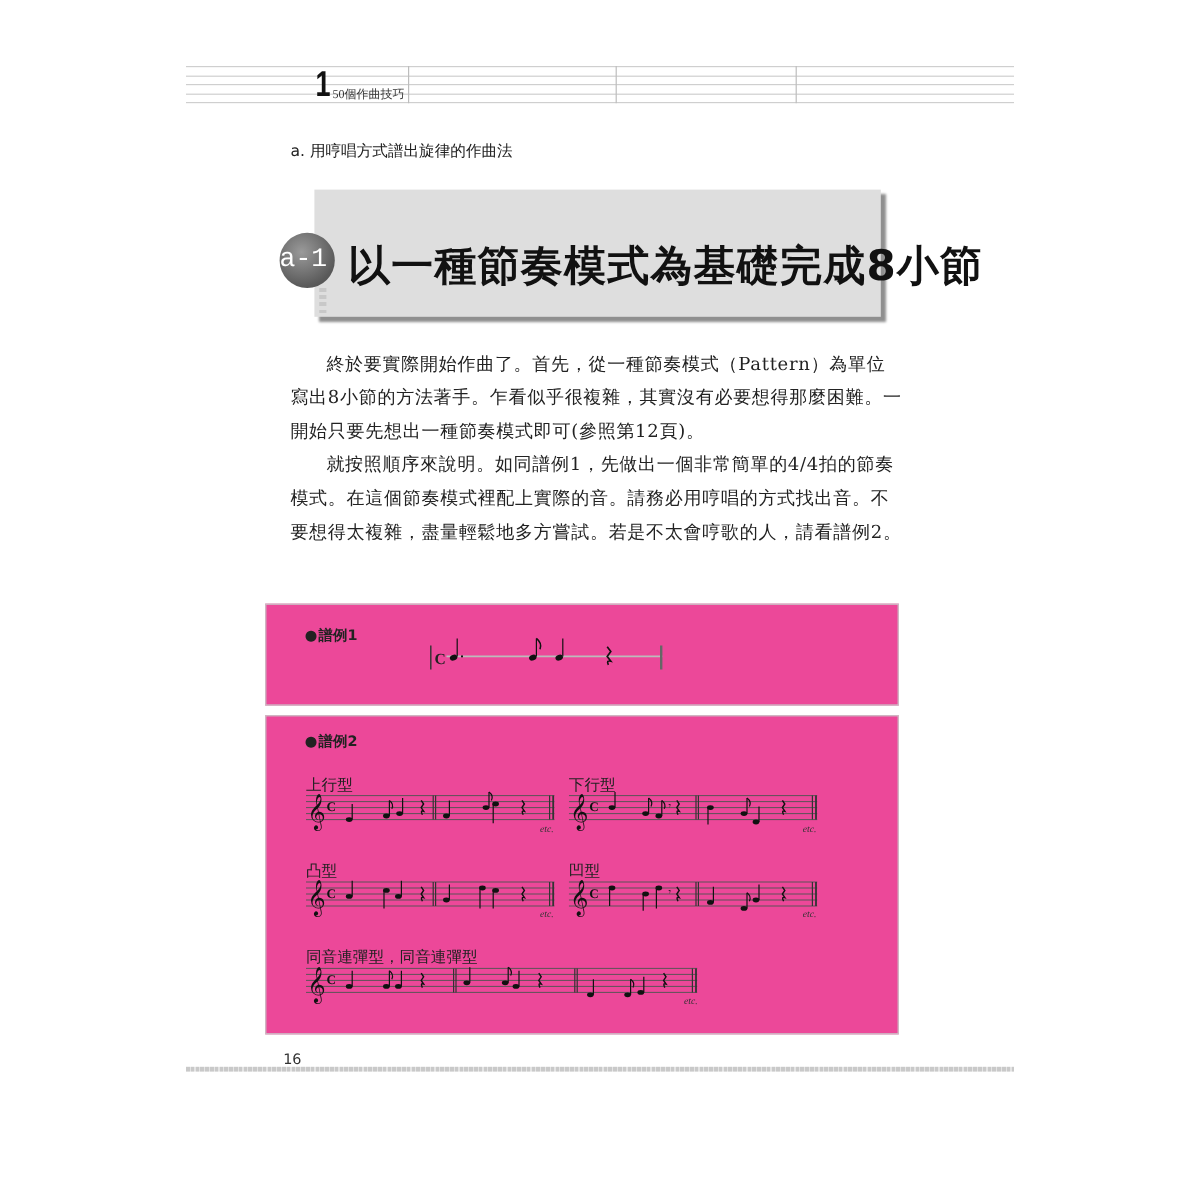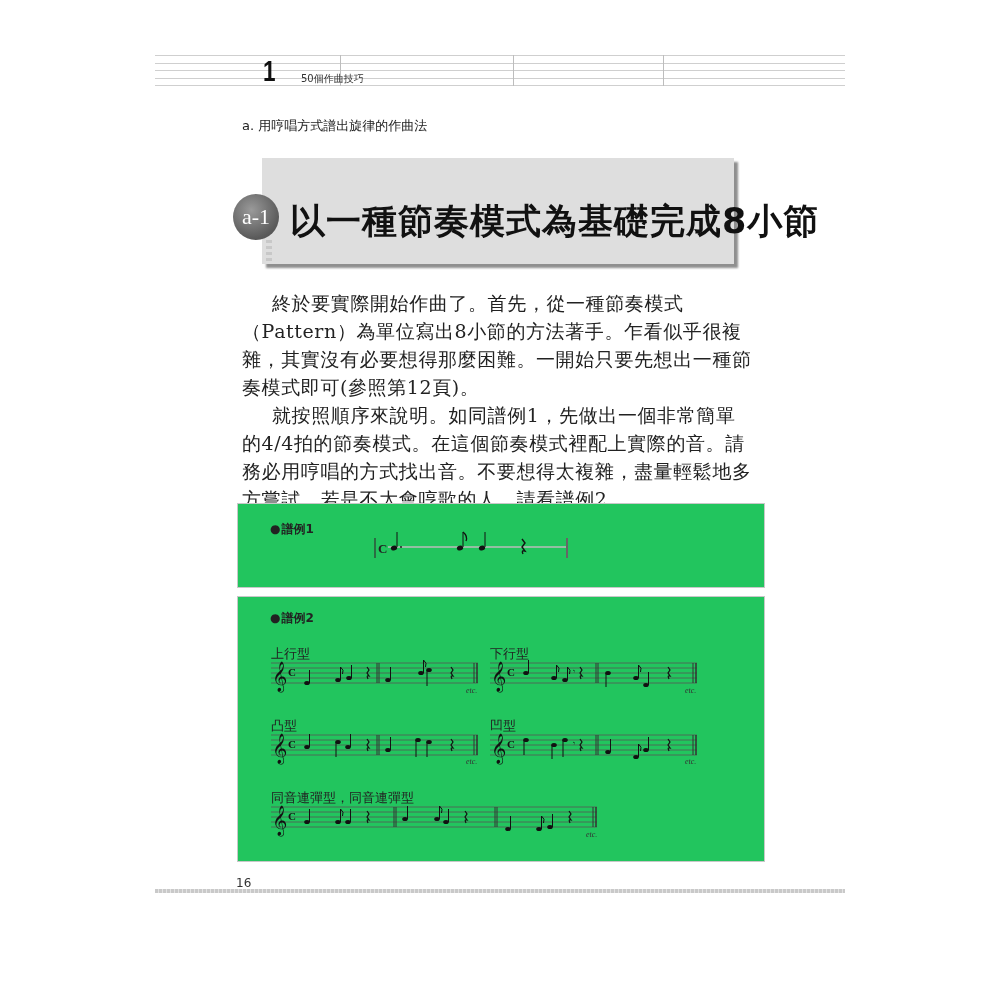--- a/index.html
+++ b/index.html
@@ -5,39 +5,39 @@
   html, body { margin: 0; padding: 0; }
   body {
     width: 1000px; height: 1000px; background: #ffffff; position: relative; overflow: hidden;
     font-family: "DejaVu Sans", "Liberation Sans", sans-serif; color: #1a1a1a;
   }
   .abs { position: absolute; }
   
   .staff-line { position: absolute; left: 155px; width: 690px; height: 1px; background: #cfcfcf; }
   .staff-bar { position: absolute; top: 55px; height: 31px; width: 1px; background: #bdbdbd; }
   .chapter-num { position: absolute; left: 263px; top: 56px; font-family: "Liberation Sans", sans-serif; font-weight: bold; font-size: 30px; line-height: 30px; color: #111; transform: scaleX(0.75); transform-origin: left; }
-  .chapter-title { position: absolute; left: 301px; top: 72px; font-size: 10px; color: #333; }
+  .chapter-title { position: absolute; left: 277px; top: 72px; font-size: 10px; color: #333; font-family: Liberation Serif, serif; }
   .section-heading { position: absolute; left: 242px; top: 117px; font-size: 13px; color: #222; }
 
   
   .banner { position: absolute; left: 262px; top: 158px; width: 472px; height: 106px;
     background: #dedede; box-shadow: 4px 4px 2px #8f8f8f; }
   .banner-badge { position: absolute; left: 233px; top: 194px; width: 46px; height: 46px; border-radius: 50%;
     background: radial-gradient(circle at 40% 35%, #9a9a9a, #5a5a5a 70%, #4a4a4a);
-    color: #fff; font-family: Liberation Serif, serif; font-size: 22px; line-height: 46px; text-align: center; }
+    color: #fff; font-family: Liberation Mono, monospace; font-size: 22px; line-height: 46px; text-align: left; }
   .banner-dots { position: absolute; left: 266px; top: 240px; width: 6px; height: 24px;
     background: repeating-linear-gradient(#c8c8c8 0 3px, transparent 3px 6px); }
   .banner-title { position: absolute; left: 290px; top: 198px; font-size: 35px; font-weight: bold; color: #111; letter-spacing: 1px; white-space: nowrap; font-family: "DejaVu Sans", sans-serif; }
 
   
-  .para { position: absolute; left: 242px; width: 510px; font-family: "DejaVu Serif", "Liberation Serif", serif; font-size: 19px; line-height: 28px; color: #222; }
+  .para { position: absolute; left: 242px; width: 510px; font-family: "DejaVu Serif", "Liberation Serif", serif; font-size: 15px; line-height: 28px; color: #222; }
   .para p { margin: 0; text-indent: 30px; letter-spacing: 0.6px; }
 
   
-  .ex-box { position: absolute; left: 237px; width: 526px; border: 1px solid #c8c8c8; background: #22c55e; }
+  .ex-box { position: absolute; left: 221px; width: 526px; border: 1px solid #c8c8c8; background: #ec4899; }
   .ex-label { position: absolute; font-size: 12px; color: #222; font-weight: bold; }
   .ex-label::before { content: "●"; margin-right: 1px; }
   .pattern-name { position: absolute; font-size: 13px; color: #222; }
   .etc { position: absolute; font-family: Liberation Serif, serif; font-style: italic; font-size: 8px; color: #333; }
 
   
   .footer-rule { position: absolute; left: 155px; top: 889px; width: 690px; height: 4px;
     background: repeating-linear-gradient(90deg, #c9c9c9 0 3px, #e4e4e4 3px 4px); }
   .page-num { position: absolute; left: 236px; top: 876px; font-size: 12px; color: #333; }
 </style>

